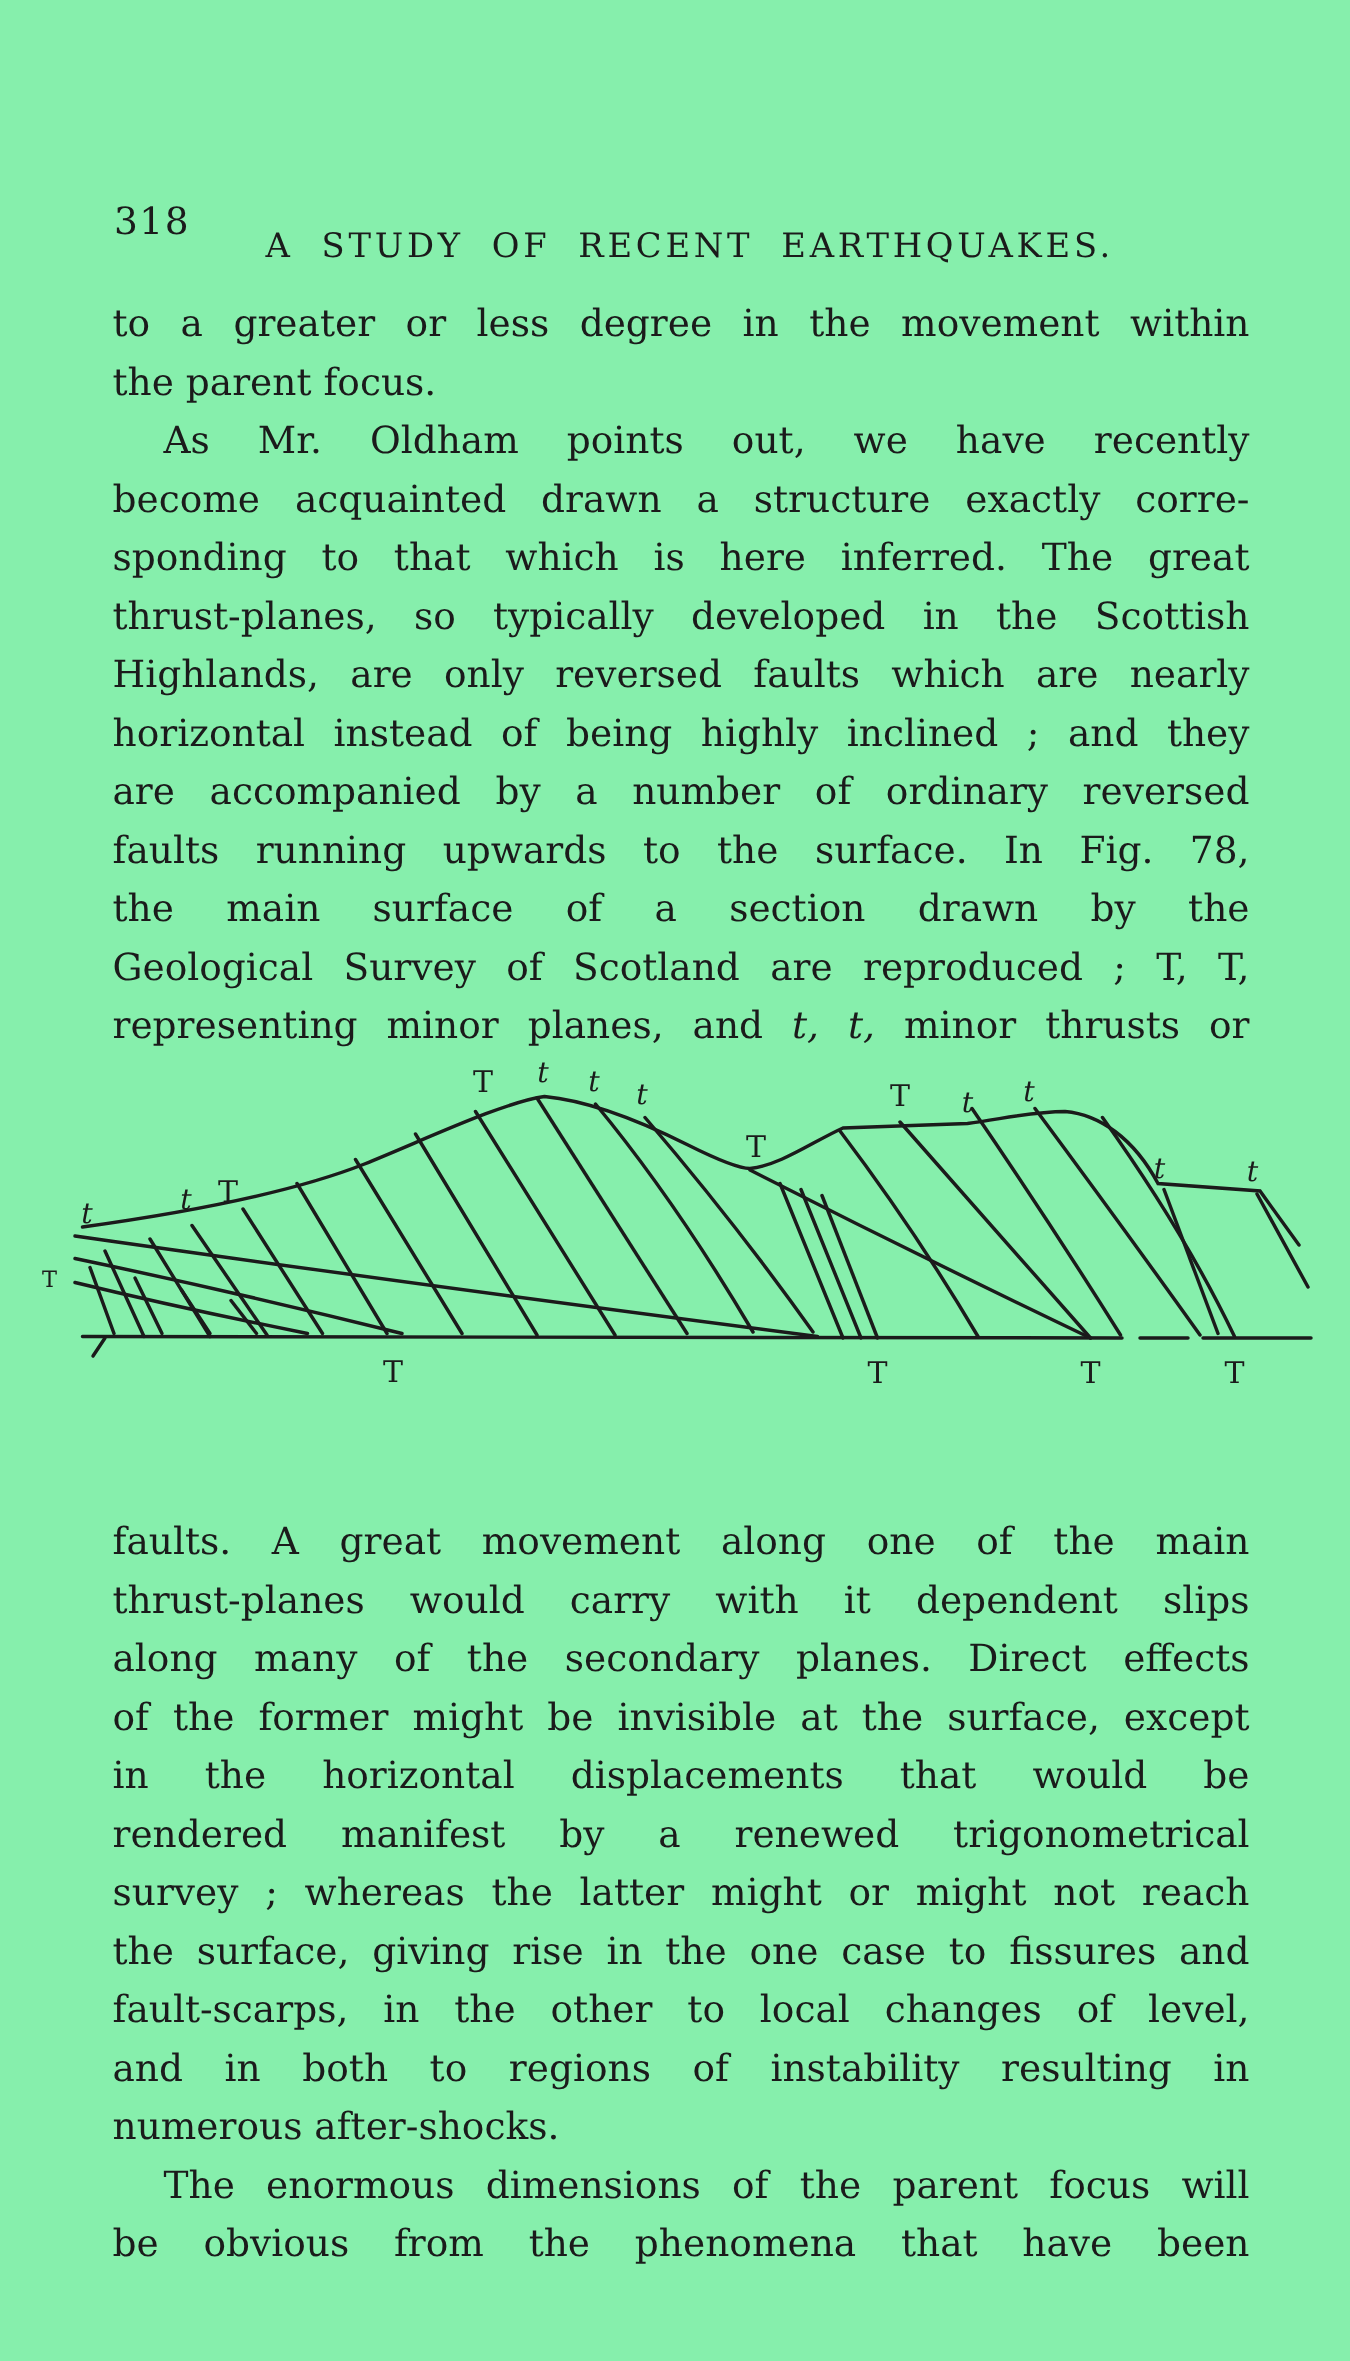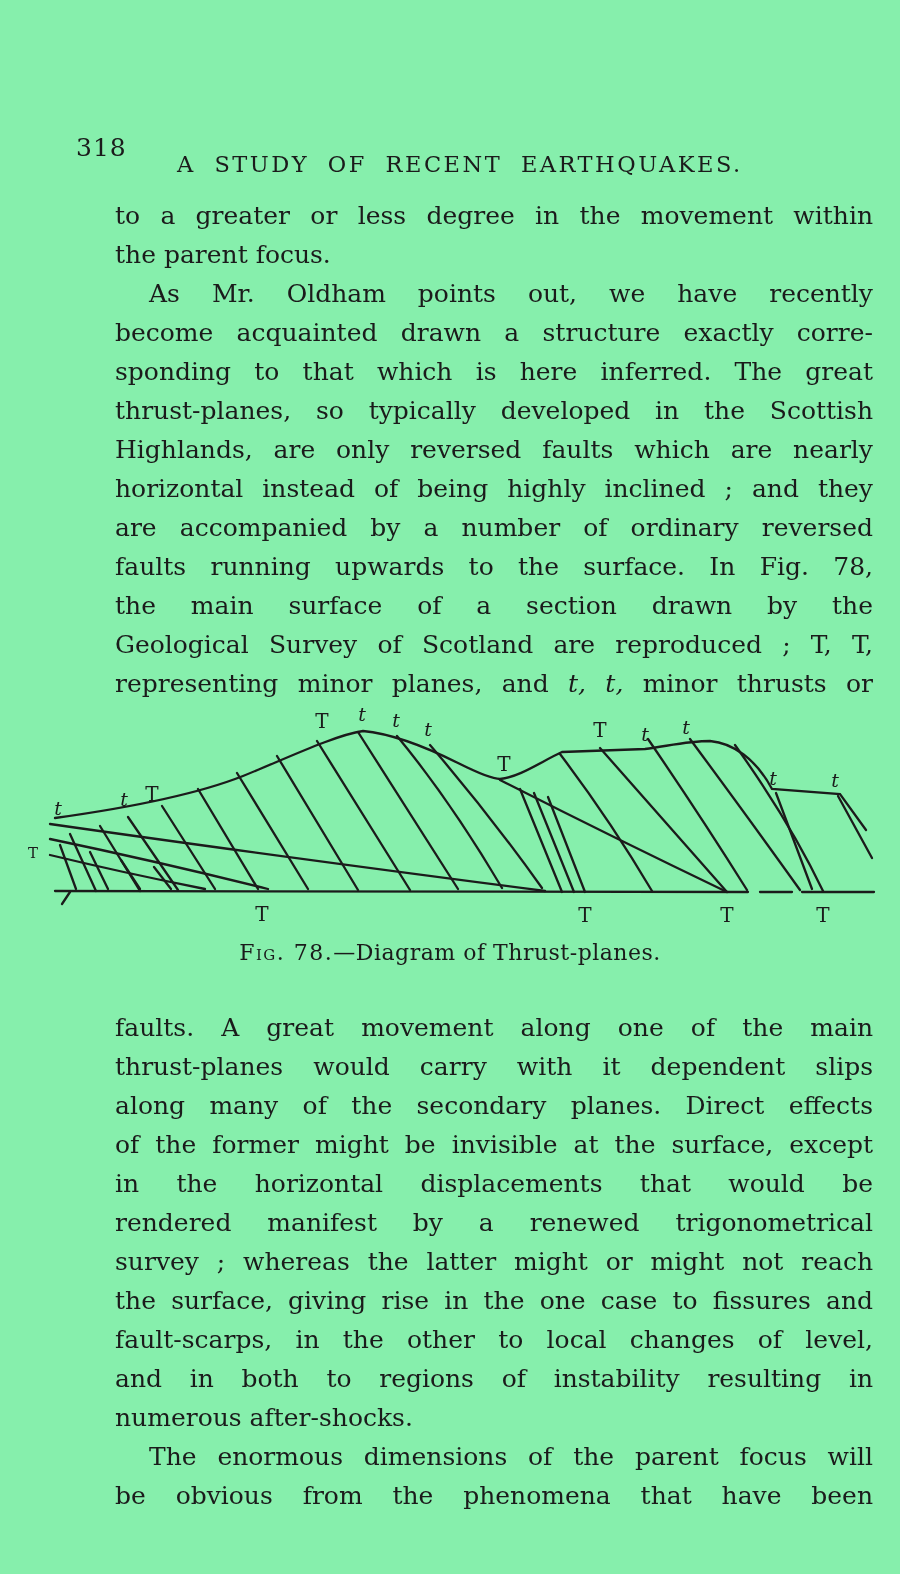--- a/index.html
+++ b/index.html
@@ -3,21 +3,21 @@
 <meta charset="utf-8">
 <style>
   html,body{margin:0;padding:0;background:#e9e9e9;}
   .page{
     position:relative;width:900px;height:1574px;margin:0 auto;
     background:#86efac;color:#1b1b1b;
     font-family:"DejaVu Serif", serif;overflow:hidden;
   }
   .page-number{position:absolute;top:133px;left:76px;font-size:25px;letter-spacing:1px;}
   .running-title{position:absolute;top:151px;left:177px;font-size:22.5px;letter-spacing:2.5px;word-spacing:9px;}
-  .tblock{position:absolute;left:75px;width:758px;margin-left:40px;}
+  .tblock{position:absolute;left:75px;width:758px;}
   #blk0{top:196px;}
   #blk1{top:1008px;}
   .tline{
     height:39px;line-height:39px;font-size:25px;
     text-align:justify;text-align-last:justify;
   }
   .tline.indent{text-indent:34px;}
   .tline.last{text-align-last:left;}
   .it{font-style:italic;}
   .figwrap{position:absolute;left:0;top:695px;width:900px;height:245px;}
@@ -101,21 +101,20 @@
         <text x="773" y="785" class="itl">t</text>
         <text x="835" y="787" class="itl">t</text>
         <text x="33" y="858" class=" sm">T</text>
         <text x="262" y="921" class="">T</text>
         <text x="585" y="922" class="">T</text>
         <text x="727" y="922" class="">T</text>
         <text x="823" y="922" class="">T</text>
       </svg>
   </div>
 
-  <div class="caption"><span class="sc">Fig. 78.</span><span>—Diagram of Thrust-planes.</span></div>
 
   <div class="tblock" id="blk1">
       <div class="tline"><span>faults.  A great movement along one of the main</span></div>
       <div class="tline"><span>thrust-planes would carry with it dependent slips</span></div>
       <div class="tline"><span>along many of the secondary planes.  Direct effects</span></div>
       <div class="tline"><span>of the former might be invisible at the surface, except</span></div>
       <div class="tline"><span>in the horizontal displacements that would be</span></div>
       <div class="tline"><span>rendered manifest by a renewed trigonometrical</span></div>
       <div class="tline"><span>survey ; whereas the latter might or might not reach</span></div>
       <div class="tline"><span>the surface, giving rise in the one case to fissures and</span></div>

